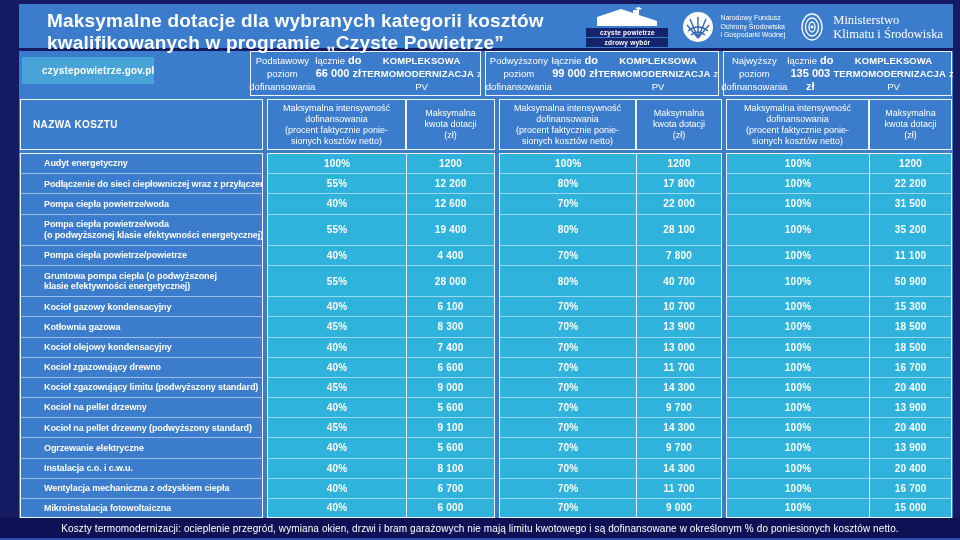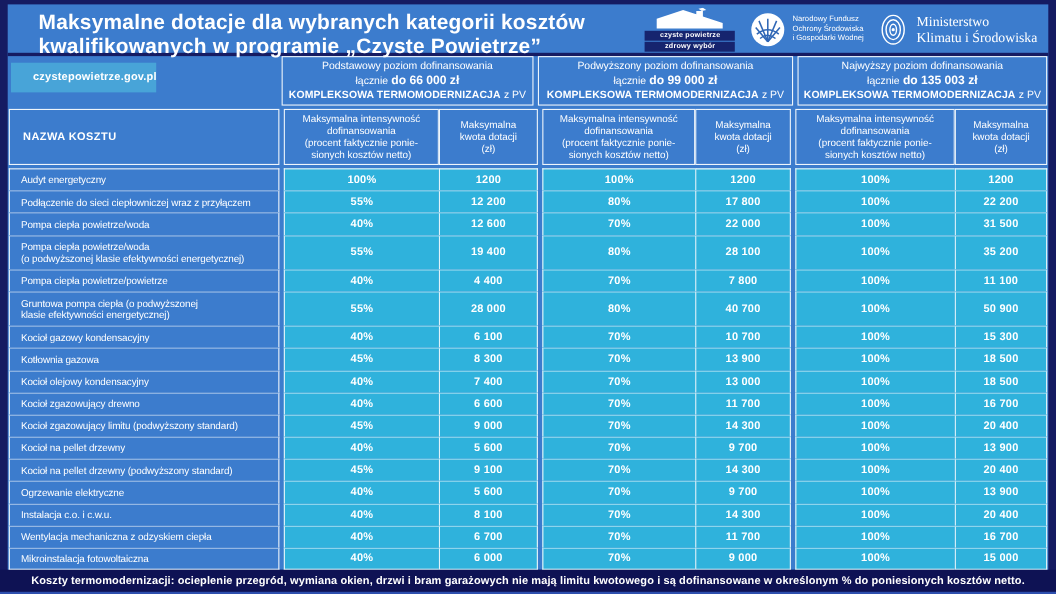--- a/index.html
+++ b/index.html
@@ -3,21 +3,21 @@
 <meta charset="utf-8">
 <style>
   :root{
     --navy:#151b62; --blue:#3c7ccd; --cyan:#2fb2dc; --badge:#48a4d8;
     --line:#eef5fb; --faint:rgba(255,255,255,.5); --footer:#0e1254;
   }
   *{box-sizing:border-box;margin:0;padding:0}
   html,body{width:960px;height:540px;overflow:hidden}
   body{font-family:"Liberation Sans",sans-serif;background:var(--navy);color:#fff;position:relative}
   .page{position:absolute;inset:0;background:var(--navy)}
-  .inner{position:absolute;top:4px;left:7px;right:7px;height:514px;background:var(--blue)}
+  .inner{position:absolute;top:4px;left:19px;right:7px;height:514px;background:var(--blue)}
 
   
   .top-band{height:44px;position:relative}
   .title{padding:6px 0 0 28px;font-size:19px;font-weight:bold;line-height:22px;letter-spacing:.2px}
   .logos{position:absolute;top:4px;right:10px;height:38px;display:flex;align-items:center;gap:14px}
   .logo-house{display:flex;flex-direction:column;align-items:stretch;width:82px}
   .logo-house svg{display:block;margin:0 auto}
   .house-bar{background:#16246e;color:#fff;font-size:6.5px;font-weight:bold;text-align:center;
              padding:1px 2px;line-height:7px;letter-spacing:.2px;margin-top:1px}
   .logo-nf{display:flex;align-items:center;gap:6px}
@@ -34,50 +34,50 @@
   .row-b{height:51px;margin-bottom:3px}
 
   .w-name{width:246px}.w-p1{width:141px}.w-a1{width:90px}
   .w-p2{width:139px}.w-a2{width:87px}.w-p3{width:145px}.w-a3{width:84px}
   .gapr{margin-right:4px}
 
   .badge-slot{width:250px;display:flex;align-items:flex-start}
   .site-badge{margin:6px 0 0 2px;width:132px;height:27px;background:var(--badge);
               display:flex;align-items:center;padding-left:20px;font-size:10px;font-weight:bold;letter-spacing:.2px}
 
-  .group-head{border:1px solid var(--line);background:var(--blue);display:flex;flex-direction:column;
+  .group-head{border:1px solid var(--line);background:var(--blue);display:flex;flex-direction:row;
               justify-content:center;text-align:center;line-height:13px;padding:2px}
   .gh-w1{width:231px}.gh-w2{width:234px}.gh-w3{width:229px}
   .gh-l1{font-size:9.5px}
   .gh-l2{font-size:9.5px}
   .gh-amt{font-size:11px;font-weight:bold;margin-left:3px}
   .gh-l3{font-size:9.5px}
   .gh-caps{font-weight:bold;letter-spacing:.1px}
   .gh-suffix{margin-left:3px}
 
   .head-cell{border:1px solid var(--line);background:var(--blue);display:flex;align-items:center;
              justify-content:center;text-align:center;font-size:9px;line-height:11px;white-space:pre-line}
   .name-head{justify-content:flex-start;padding-left:12px;font-size:10px;font-weight:bold;letter-spacing:.4px}
 
   .table-body{flex:1;display:flex;flex-direction:column}
   .trow{display:flex;flex:20 1 0}
   .trow.tall{flex:31 1 0}
   .cell{display:flex;align-items:center;justify-content:center;border-top:1px solid var(--faint)}
-  .cell.name{background:var(--blue);justify-content:flex-start;padding-left:10px;
-             font-size:9px;font-weight:normal;line-height:10.5px;white-space:pre;overflow:hidden;
+  .cell.name{background:var(--blue);justify-content:flex-start;padding-left:23px;
+             font-size:9px;font-weight:bold;line-height:10.5px;white-space:pre;overflow:hidden;
              border-left:1px solid var(--line);border-right:1px solid var(--line);letter-spacing:-.1px}
   .cell.val{background:var(--cyan);font-size:10px;font-weight:bold;letter-spacing:.2px}
   .cell.pct{border-left:1px solid var(--line)}
   .cell.amt{border-left:1px solid rgba(255,255,255,.85);border-right:1px solid var(--line)}
   .trow:first-child .cell{border-top:1px solid var(--line)}
   .trow.last .cell{border-bottom:1px solid var(--line)}
 
   
   .footer{position:absolute;left:0;right:0;bottom:0;height:22px;background:var(--footer);
-          display:flex;align-items:center;justify-content:center;font-size:10px;font-weight:bold;
+          display:flex;align-items:center;justify-content:center;font-size:10px;font-weight:normal;
           border-bottom:2px solid #2e4fae;letter-spacing:.1px}
 </style>
 </head>
 <body>
 
 <div class="page">
   <div class="inner">
 
     <div class="top-band">
       <div class="title">

